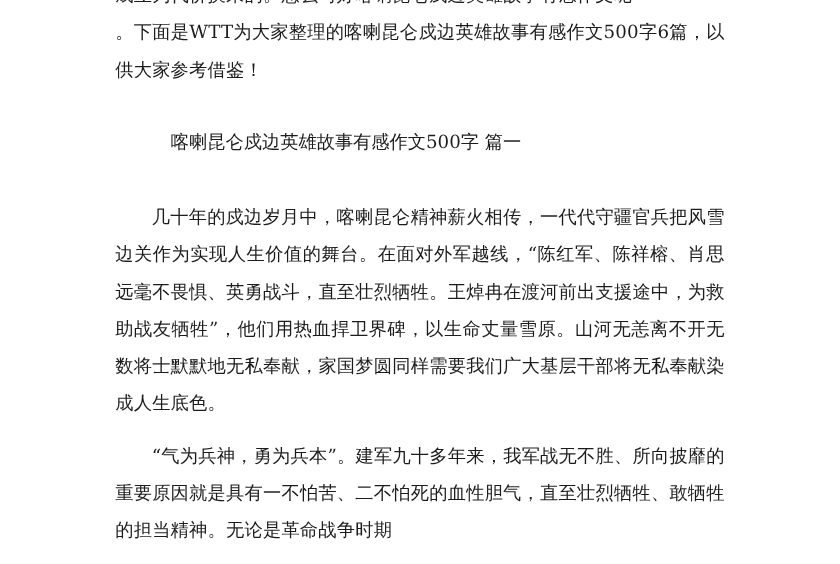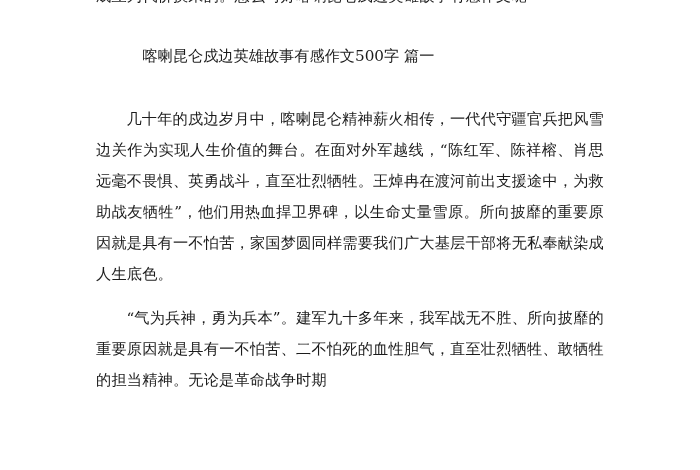--- a/index.html
+++ b/index.html
@@ -54,27 +54,28 @@
   .spacer-md { height: 16px; }
 </style>
 </head>
 <body>
 
 <div class="page">
   <div class="doc-body">
 
     <p class="para clipped-top">成立为代价换来的。怎么写好喀喇昆仑戍边英雄故事有感作文呢</p>
 
+    <p class="para">。下面是WTT为大家整理的喀喇昆仑戍边英雄故事有感作文500字6篇，以供大家参考借鉴！</p>
 
     <div class="spacer-sm"></div>
 
     <h2 class="heading">喀喇昆仑戍边英雄故事有感作文500字 篇一</h2>
 
     <div class="spacer-md"></div>
 
-    <p class="para indent">几十年的戍边岁月中，喀喇昆仑精神薪火相传，一代代守疆官兵把风雪边关作为实现人生价值的舞台。在面对外军越线，“陈红军、陈祥榕、肖思远毫不畏惧、英勇战斗，直至壮烈牺牲。王焯冉在渡河前出支援途中，为救助战友牺牲”，他们用热血捍卫界碑，以生命丈量雪原。所向披靡的重要原因就是具有一不怕苦，家国梦圆同样需要我们广大基层干部将无私奉献染成人生底色。</p>
+    <p class="para indent">几十年的戍边岁月中，喀喇昆仑精神薪火相传，一代代守疆官兵把风雪边关作为实现人生价值的舞台。在面对外军越线，“陈红军、陈祥榕、肖思远毫不畏惧、英勇战斗，直至壮烈牺牲。王焯冉在渡河前出支援途中，为救助战友牺牲”，他们用热血捍卫界碑，以生命丈量雪原。山河无恙离不开无数将士默默地无私奉献，家国梦圆同样需要我们广大基层干部将无私奉献染成人生底色。</p>
 
     <div class="spacer-sm"></div>
 
     <p class="para indent">“气为兵神，勇为兵本”。建军九十多年来，我军战无不胜、所向披靡的重要原因就是具有一不怕苦、二不怕死的血性胆气，直至壮烈牺牲、敢牺牲的担当精神。无论是革命战争时期</p>
 
   </div>
 </div>
 
 </body></html>

